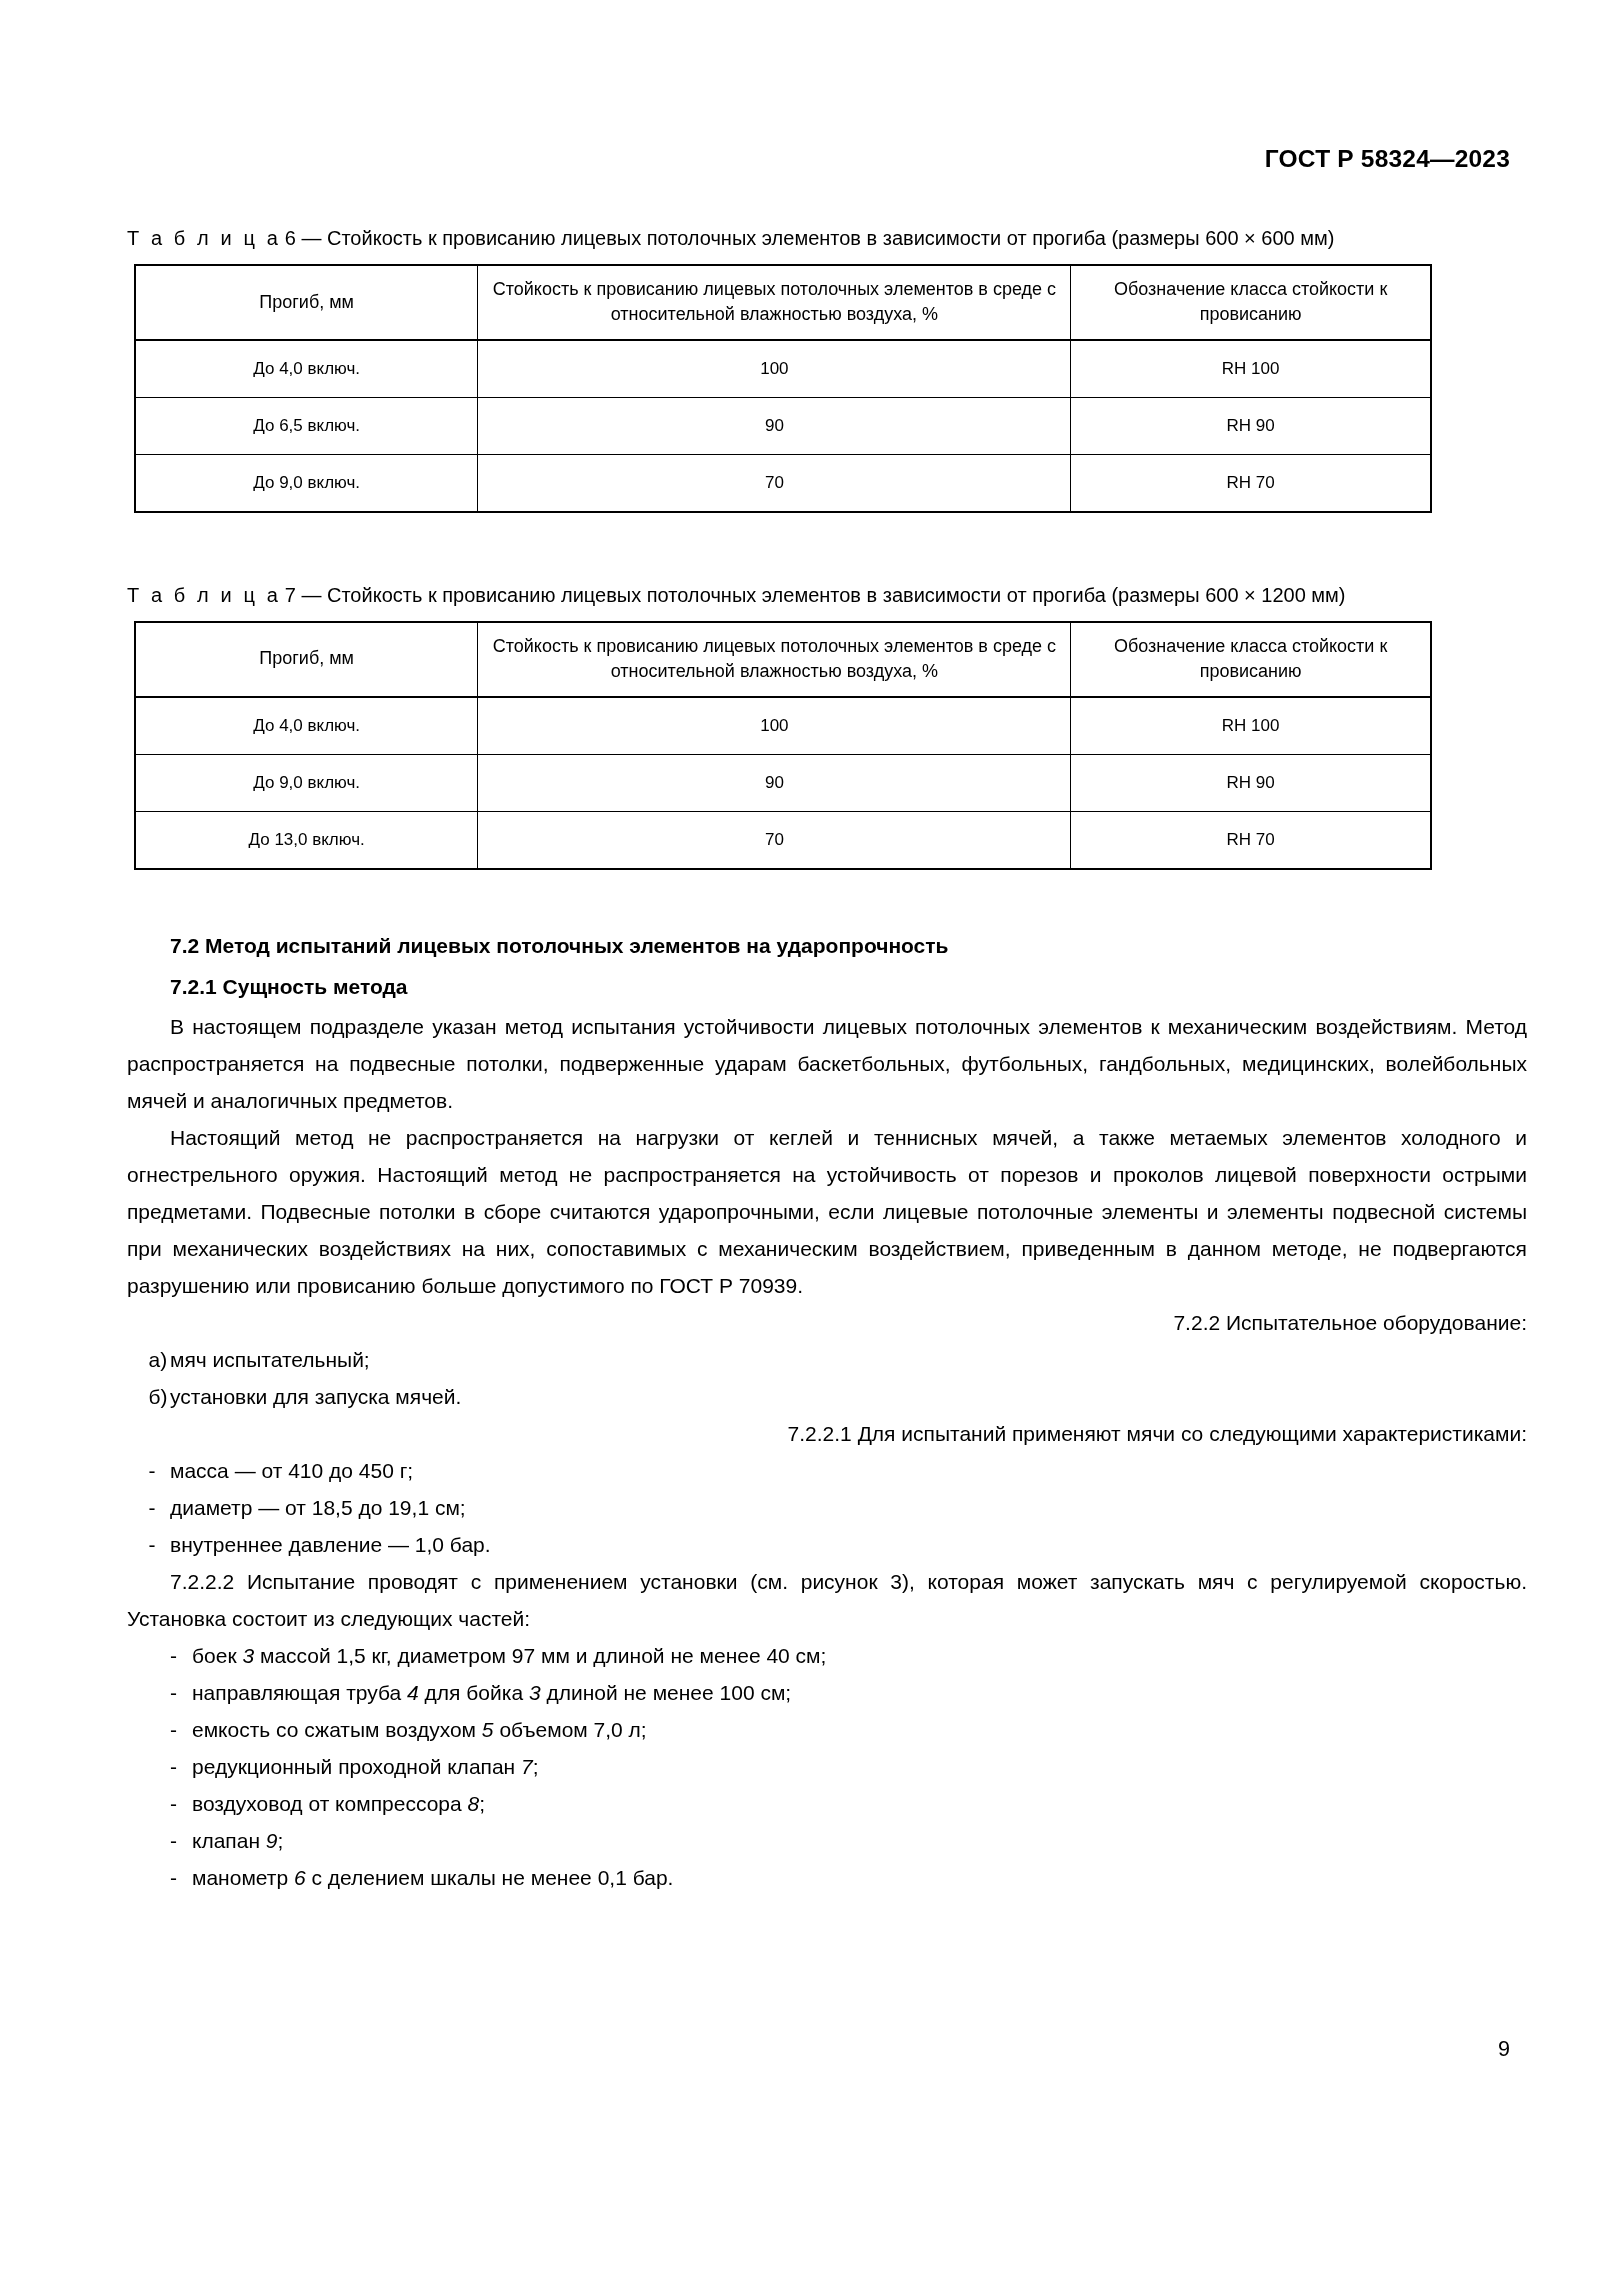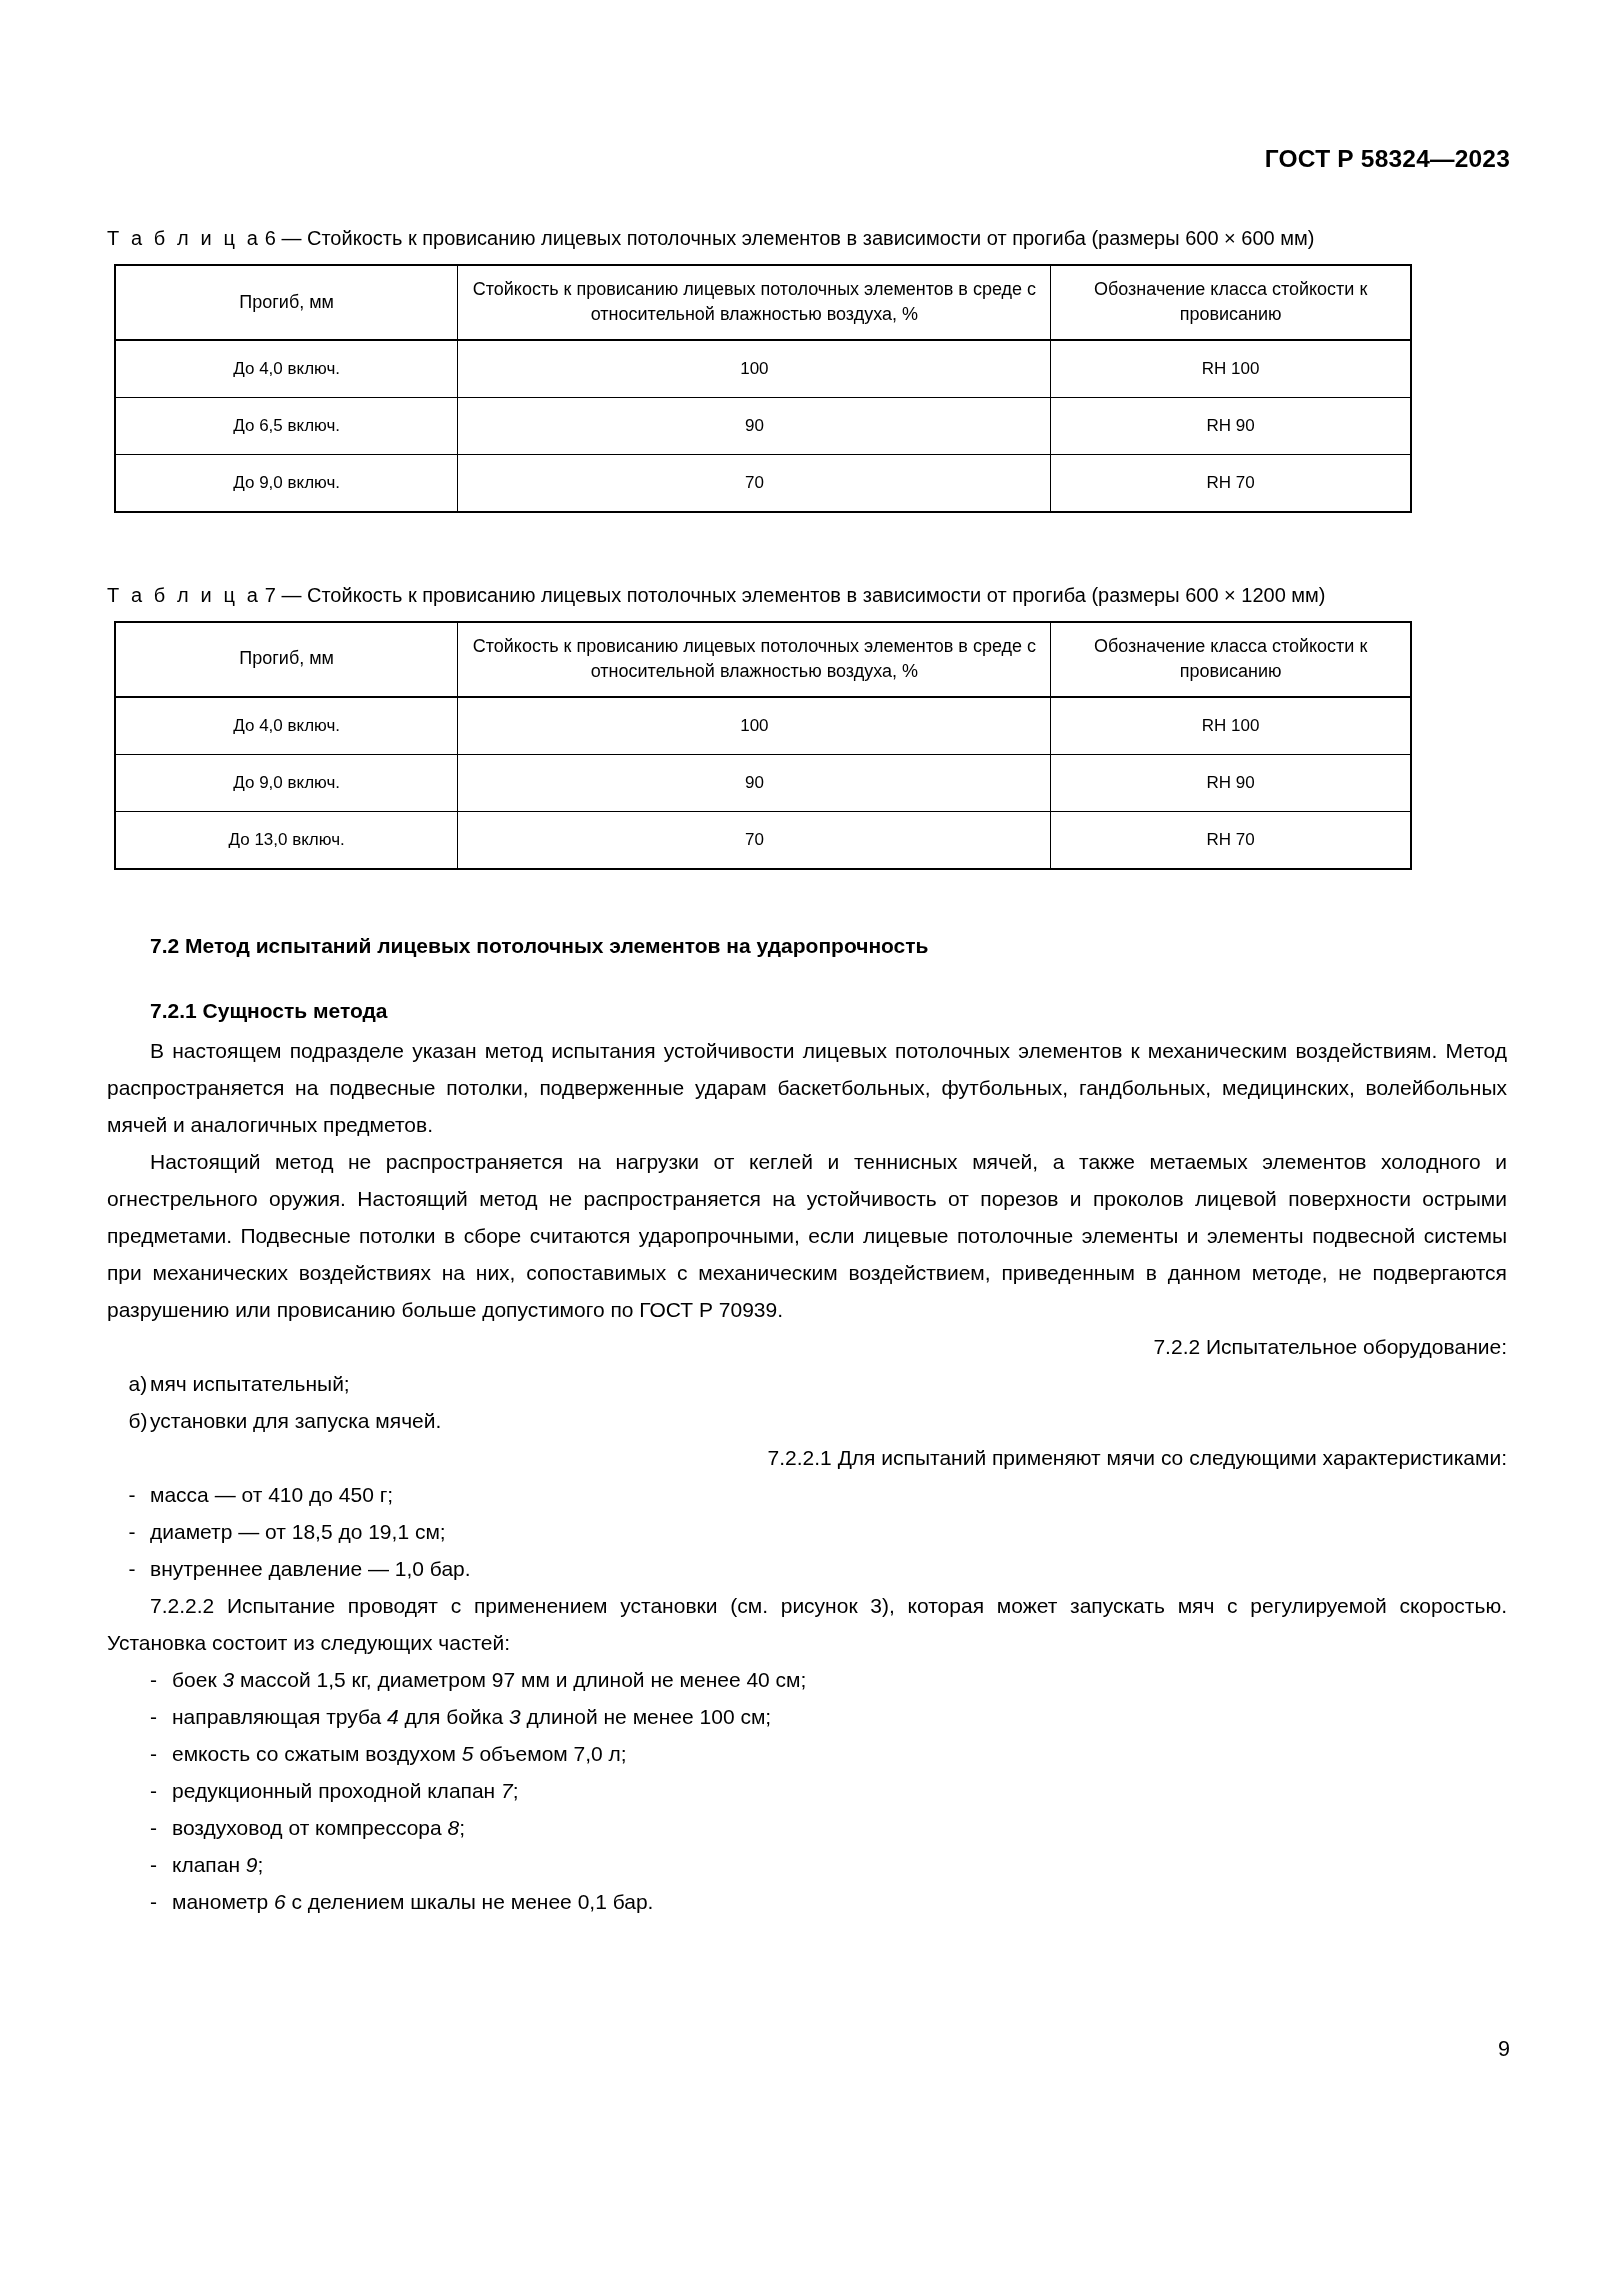--- a/index.html
+++ b/index.html
@@ -32,21 +32,21 @@
     font-size: 24.5px;
     font-weight: bold;
     letter-spacing: 0.2px;
     white-space: nowrap;
   }
 
   
   .content {
     position: absolute;
     top: 223px;
-    left: 107px;
+    left: 127px;
     width: 1400px;
   }
 
   
   .table-caption {
     font-size: 20px;
     line-height: 31px;
     text-align: justify;
     margin: 0 0 9.8px 0;
     padding: 0;
@@ -100,21 +100,21 @@
   .gap-after-table7 { height: 61px; }
 
   
   h2.sect, h3.sect {
     font-size: 21px;
     font-weight: bold;
     margin: 0;
     padding: 0 0 0 43px;
     line-height: 29px;
   }
-  h2.sect { margin-bottom: 36px; }
+  h2.sect { margin-bottom: 12px; }
   h3.sect { margin-bottom: 7.8px; }
 
   
   p.body {
     font-size: 21px;
     line-height: 37px;
     text-align: justify;
     text-justify: inter-word;
     margin: 0;
     padding: 0;

